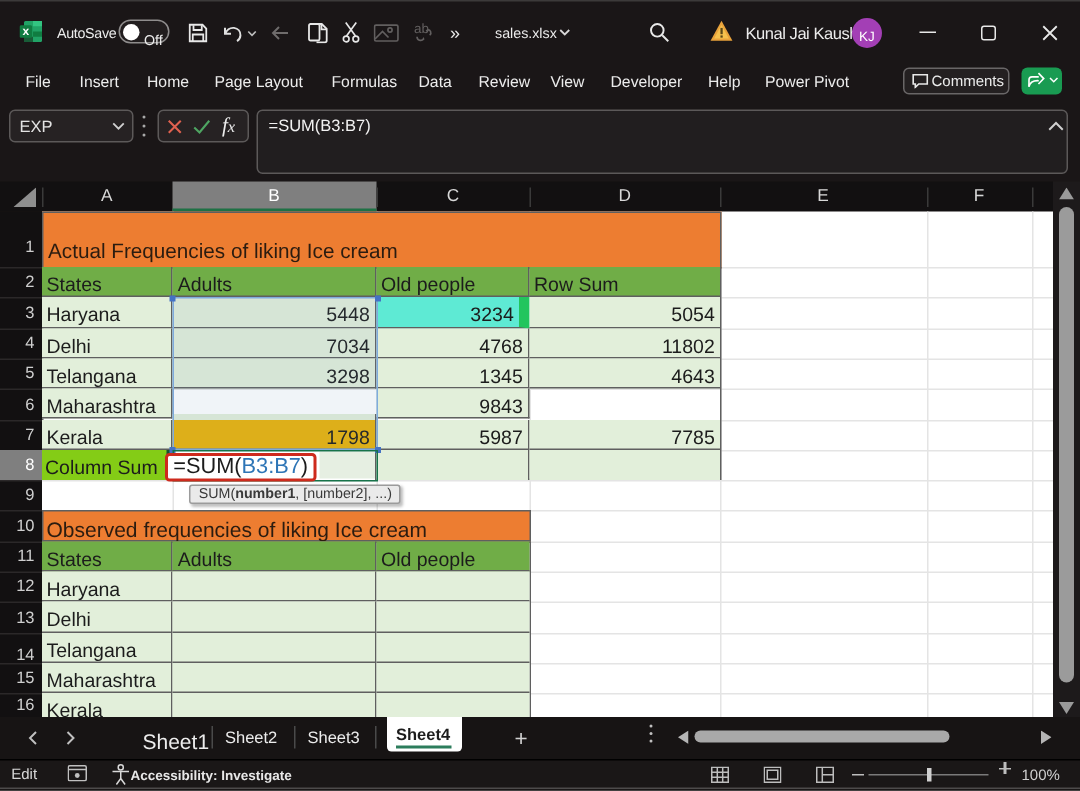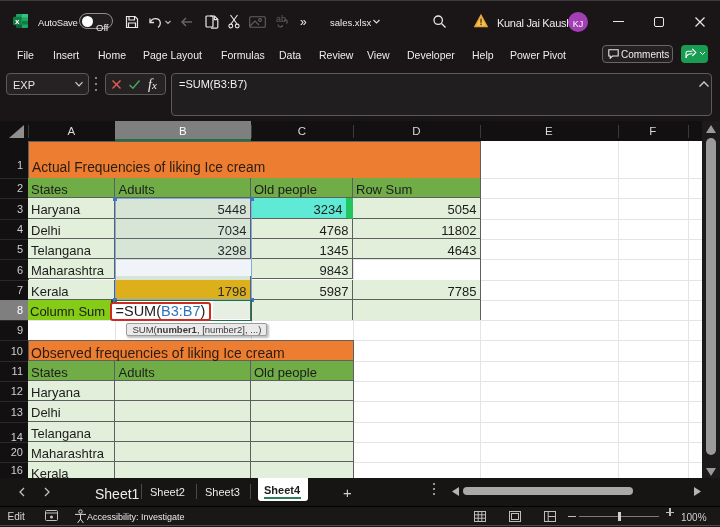--- a/index.html
+++ b/index.html
@@ -198,21 +198,21 @@
 <div class="rn" style="left:0;top:263.5px">6</div>
 <div class="rn" style="left:0;top:283.8px">7</div>
 <div class="ab" style="left:0;top:299.8px;width:28px;height:20.3px;background:#7f7f7f"></div>
 <div class="rn" style="left:0;top:304.1px;color:#fff">8</div>
 <div class="rn" style="left:0;top:324.4px">9</div>
 <div class="rn" style="left:0;top:344.7px">10</div>
 <div class="rn" style="left:0;top:365px">11</div>
 <div class="rn" style="left:0;top:385.3px">12</div>
 <div class="rn" style="left:0;top:405.6px">13</div>
 <div class="rn" style="left:0;top:431px">14</div>
-<div class="rn" style="left:0;top:446.2px">20</div>
+<div class="rn" style="left:0;top:446.2px">15</div>
 <div class="rn" style="left:0;top:464.2px">16</div>
 
 <div class="gl" style="left:28px;top:178px;width:674px;height:1px"></div>
 <div class="gl" style="left:28px;top:198.3px;width:674px;height:1px"></div>
 <div class="gl" style="left:28px;top:218.6px;width:674px;height:1px"></div>
 <div class="gl" style="left:28px;top:238.9px;width:674px;height:1px"></div>
 <div class="gl" style="left:28px;top:259.2px;width:674px;height:1px"></div>
 <div class="gl" style="left:28px;top:279.5px;width:674px;height:1px"></div>
 <div class="gl" style="left:28px;top:299.8px;width:674px;height:1px"></div>
 <div class="gl" style="left:28px;top:320.1px;width:674px;height:1px"></div>
@@ -349,21 +349,21 @@
 <div class="ab" style="left:7.5px;top:511px;color:#d8d8d8;font-size:10px">Edit</div>
 <svg class="ab" style="left:45px;top:510px" width="13" height="11" viewBox="0 0 13 11" fill="none" stroke="#c0c0c0" stroke-width="1">
 <rect x="0.5" y="0.5" width="12" height="10" rx="1"></rect>
       <path d="M0.5 3 H12.5"></path>
       <circle cx="6.5" cy="7" r="1.6" fill="#c0c0c0" stroke="none"></circle>
 </svg>
 <svg class="ab" style="left:74px;top:508.5px" width="13" height="15" viewBox="0 0 13 15" fill="none" stroke="#d8d8d8" stroke-width="1">
 <circle cx="6.5" cy="2.6" r="1.7"></circle>
       <path d="M1 5.4 H12 M6.5 5.4 V10 M6.5 10 L3.6 14 M6.5 10 L9.4 14"></path>
 </svg>
-<div class="ab" style="left:87px;top:511.5px;color:#e8e8e8;font-size:9px;font-weight:normal">Accessibility: Investigate</div>
+<div class="ab" style="left:87px;top:511.5px;color:#e8e8e8;font-size:9px;font-weight:bold">Accessibility: Investigate</div>
 <svg class="ab" style="left:474px;top:511px" width="12" height="11" viewBox="0 0 12 11" fill="none" stroke="#bdbdbd" stroke-width="1">
 <rect x="0.5" y="0.5" width="11" height="10"></rect>
       <path d="M4.2 0.5 V10.5 M7.8 0.5 V10.5 M0.5 3.8 H11.5 M0.5 7.2 H11.5"></path>
 </svg>
 <svg class="ab" style="left:509px;top:511px" width="12" height="11" viewBox="0 0 12 11" fill="none" stroke="#bdbdbd" stroke-width="1">
 <rect x="0.5" y="0.5" width="11" height="10"></rect>
       <rect x="2.5" y="2.5" width="7" height="6"></rect>
 </svg>
 <svg class="ab" style="left:544px;top:511px" width="12" height="11" viewBox="0 0 12 11" fill="none" stroke="#bdbdbd" stroke-width="1">
 <rect x="0.5" y="0.5" width="11" height="10"></rect>

